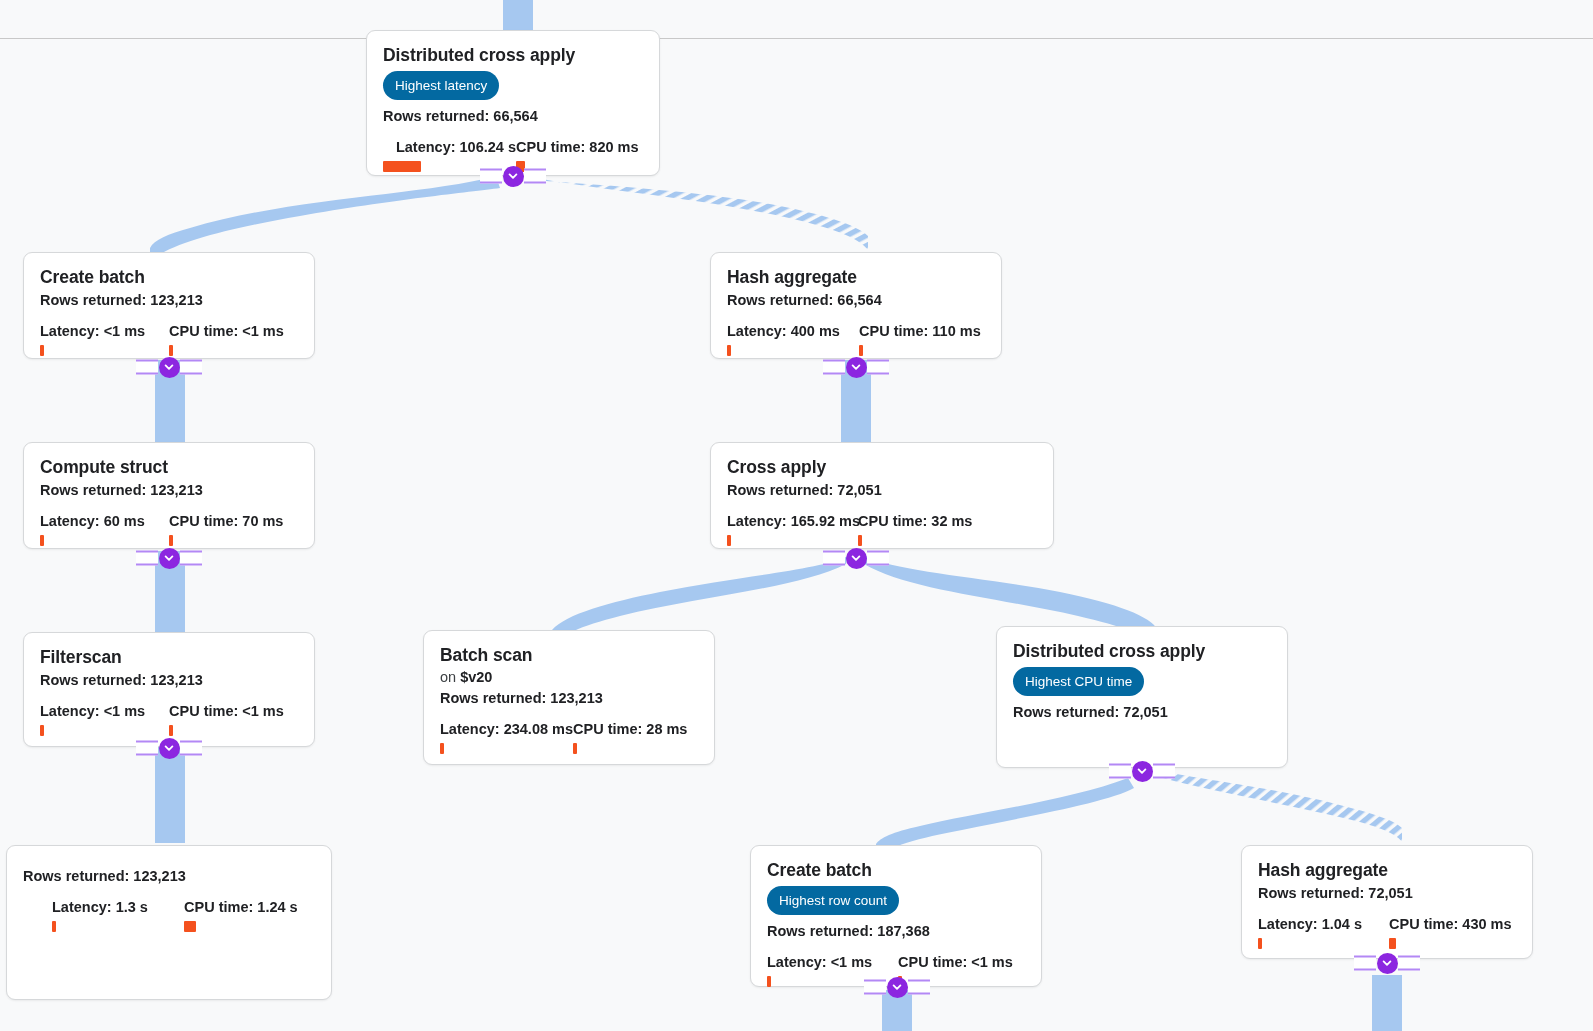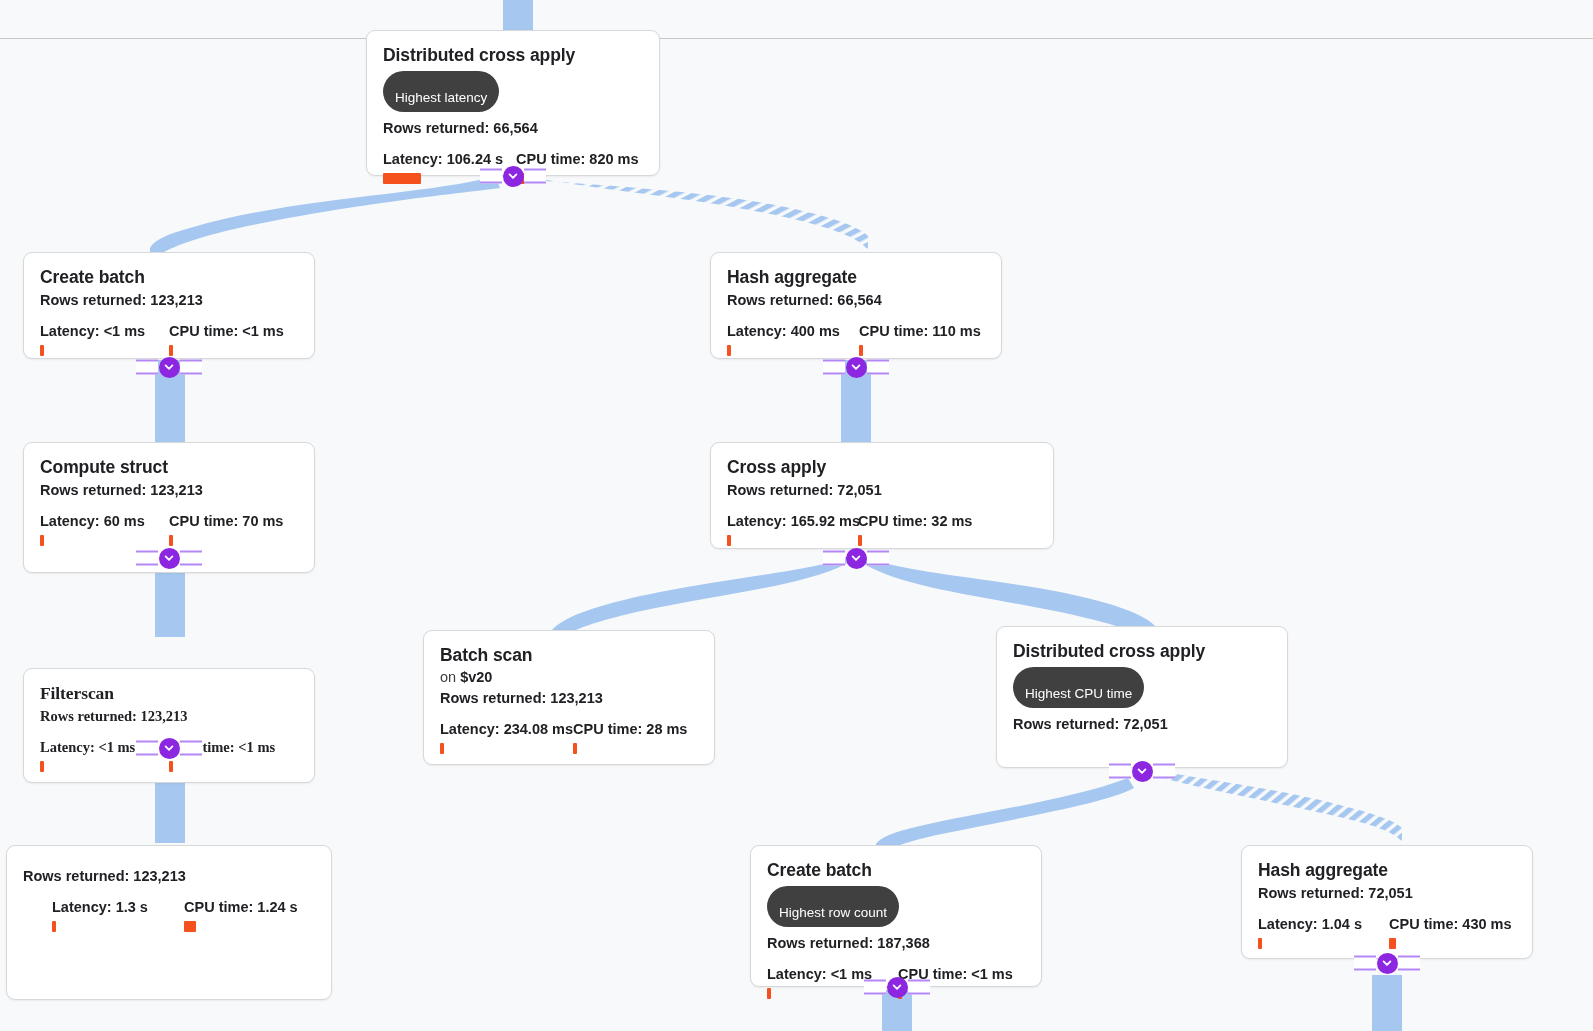--- a/index.html
+++ b/index.html
@@ -67,25 +67,25 @@
     font-size: 14.5px;
     color: #3c4043;
     line-height: 19px;
     margin-top: 2px;
   }
   .subtitle b { font-weight: bold; color: #202124; }
   .subtitle.muted { color: #9aa0a6; }
   .badge {
     display: inline-block;
     margin-top: 5px;
-    background: #404040;
+    background: #0369a1;
     color: #ffffff;
     font-size: 13.5px;
     line-height: 1;
-    padding: 20px 12px 7px 12px;
+    padding: 8px 12px 7px 12px;
     border-radius: 999px;
     white-space: nowrap;
   }
   .rows {
     font-size: 14.5px;
     font-weight: bold;
     color: #202124;
     margin-top: 7px;
     line-height: 18px;
   }
@@ -183,21 +183,21 @@
     <rect x="1372" y="975" width="30" height="56" fill="#a6c8f0"></rect>
   </svg>
 
   <div class="node" style="left:366px; top:30px; width:294px; height:146px;">
     <div class="node-head">
       <div class="node-title">Distributed cross apply</div>
     </div>
     <span class="badge">Highest latency</span>
     <div class="rows">Rows returned: 66,564</div>
     <div class="metrics">
-      <div class="metric" style="width:133px;">
+      <div class="metric" style="width:133px;text-align:right;">
         <div class="metric-label">Latency: 106.24 s</div>
         <div class="metric-bar" style="width:38px;"></div>
       </div>
       <div class="metric">
         <div class="metric-label">CPU time: 820 ms</div>
         <div class="metric-bar" style="width:9px;"></div>
       </div>
     </div>
   </div>
 
@@ -211,38 +211,38 @@
         <div class="metric-label">Latency: &lt;1 ms</div>
         <div class="metric-bar" style="width:4px;"></div>
       </div>
       <div class="metric">
         <div class="metric-label">CPU time: &lt;1 ms</div>
         <div class="metric-bar" style="width:4px;"></div>
       </div>
     </div>
   </div>
 
-  <div class="node" style="left:23px; top:442px; width:292px; height:131px;">
+  <div class="node" style="left:23px; top:442px; width:292px; height:107px;">
     <div class="node-head">
       <div class="node-title">Compute struct</div>
     </div>
     <div class="rows" style="margin-top:3px;">Rows returned: 123,213</div>
     <div class="metrics">
       <div class="metric" style="width:129px;">
         <div class="metric-label">Latency: 60 ms</div>
         <div class="metric-bar" style="width:4px;"></div>
       </div>
       <div class="metric">
         <div class="metric-label">CPU time: 70 ms</div>
         <div class="metric-bar" style="width:4px;"></div>
       </div>
     </div>
   </div>
 
-  <div class="node" style="left:23px; top:668px; width:292px; height:115px;font-family:Liberation Serif, serif;">
+  <div class="node" style="left:23px; top:632px; width:292px; height:115px;">
     <div class="node-head">
       <div class="node-title">Filterscan</div>
     </div>
     <div class="rows" style="margin-top:3px;">Rows returned: 123,213</div>
     <div class="metrics">
       <div class="metric" style="width:129px;">
         <div class="metric-label">Latency: &lt;1 ms</div>
         <div class="metric-bar" style="width:4px;"></div>
       </div>
       <div class="metric">

